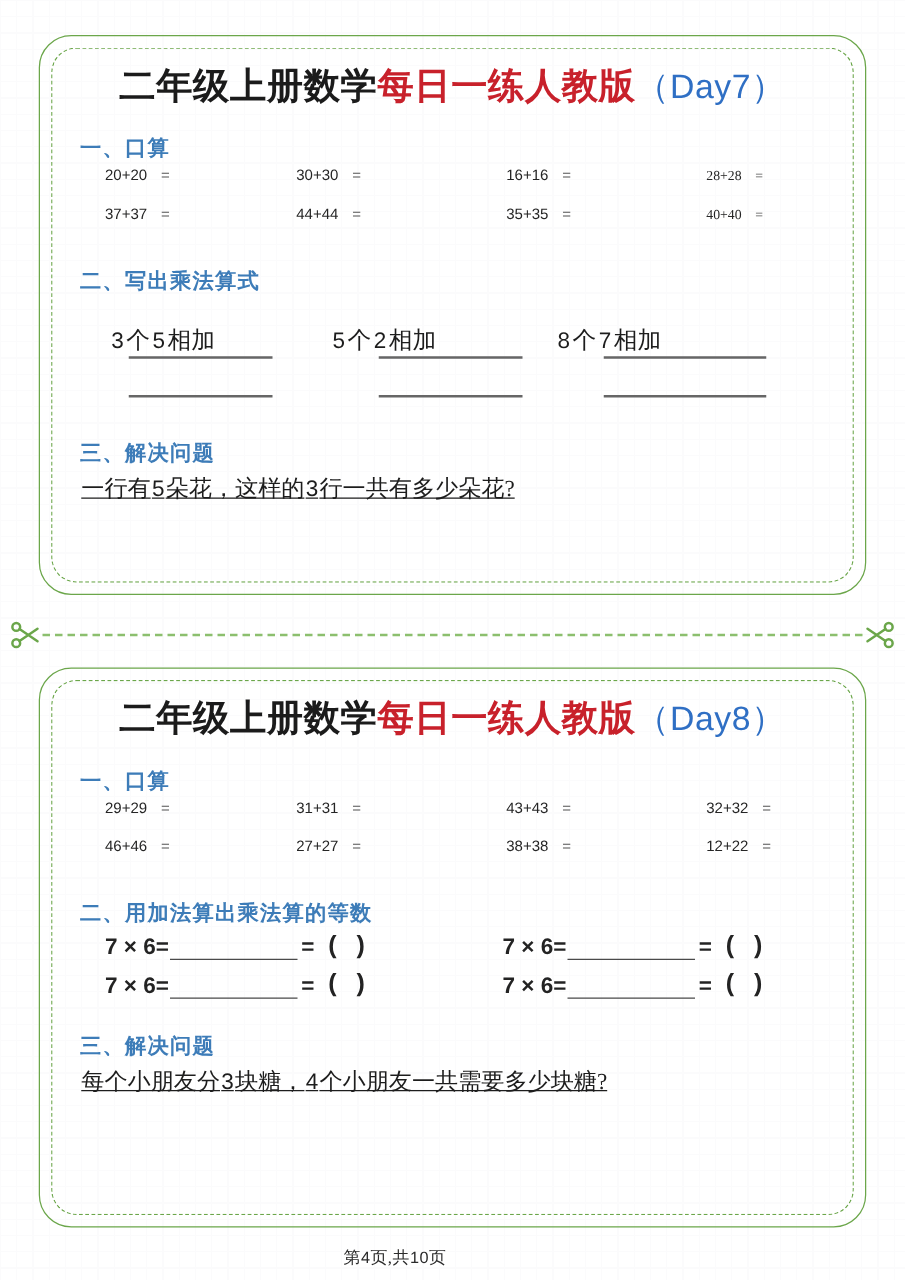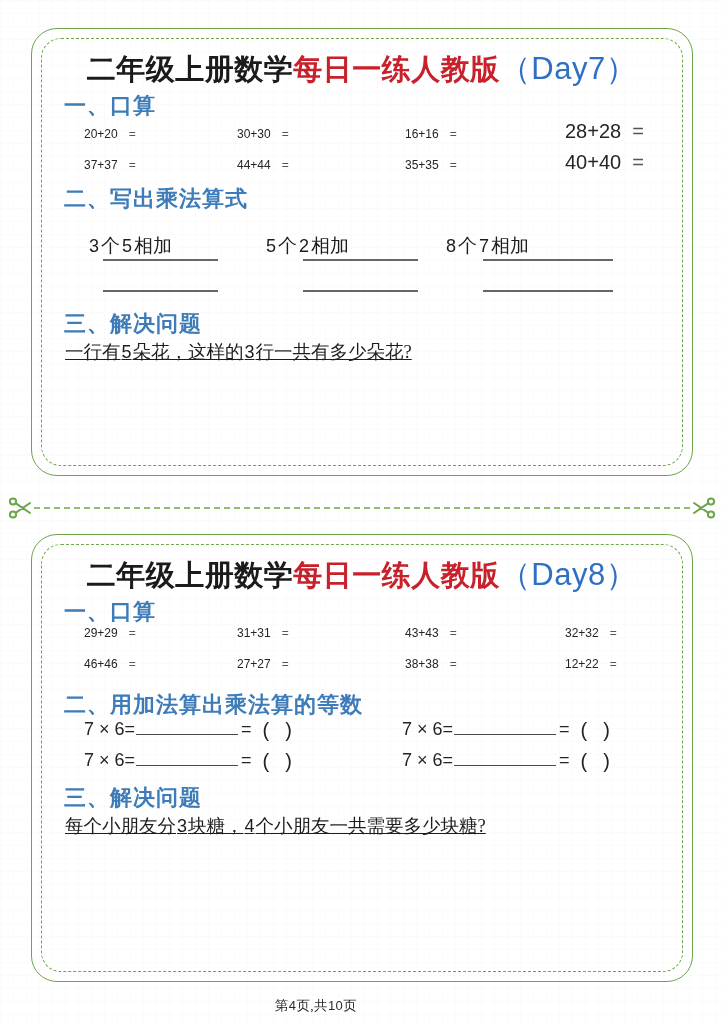--- a/index.html
+++ b/index.html
@@ -82,51 +82,51 @@
     font-weight: bold;
   }
   .title .t-red {
     color: #c8212b;
     font-weight: bold;
   }
   .title .t-blue {
     color: #2f6fc4;
     font-weight: normal;
     font-family: "Liberation Sans", "DejaVu Sans", sans-serif;
-    font-size: 31px;
+    font-size: 27px;
   }
 
   
   .sec-head {
     color: #3d7cb8;
-    font-size: 22px;
+    font-size: 17px;
     font-weight: bold;
     line-height: 24px;
-    margin: 5px 0 2px 0;
+    margin: 18px 0 2px 0;
     letter-spacing: 1px;
   }
 
   
   .calc-row {
     display: flex;
     align-items: baseline;
     height: 31px;
   }
   .calc-cell {
     color: #252525;
     font-family: "Liberation Sans", "DejaVu Sans", sans-serif;
     font-size: 12px;
     white-space: nowrap;
   }
   .calc-cell .eq { padding-left: 11px; color: #555; }
   .c1 { width: 173px; padding-left: 20px; box-sizing: border-box; }
   .c2 { width: 168px; box-sizing: border-box; }
   .c3 { width: 160px; box-sizing: border-box; }
   .c4 { box-sizing: border-box; }
-  .c4.small { font-size: 20px; }
+  .c4.small { font-size: 11px; font-family: Liberation Serif, serif; }
 
   
   .mul-row {
     display: flex;
     height: 32px;
     align-items: baseline;
   }
   .mul-item {
     font-size: 19px;
     color: #1d1d1d;
@@ -154,25 +154,26 @@
   .b3 { width: 130px; margin-left: 65px; }
 
   
   .eqline-row {
     display: flex;
     height: 31px;
     align-items: baseline;
   }
   .eqline-item {
     display: flex;
-    align-items: flex-start;
+    align-items: flex-end;
     font-family: "Liberation Sans", "DejaVu Sans", sans-serif;
     font-size: 18px;
     color: #232323;
     white-space: nowrap;
+    font-weight: bold;
   }
   .eqline-item.left { width: 338px; padding-left: 20px; box-sizing: border-box; }
   .eqline-item .fillblank {
     display: inline-block;
     width: 102px;
     border-bottom: 1.6px solid #4a4a4a;
     height: 15px;
     margin: 0 1px;
   }
   .eqline-item .paren {

